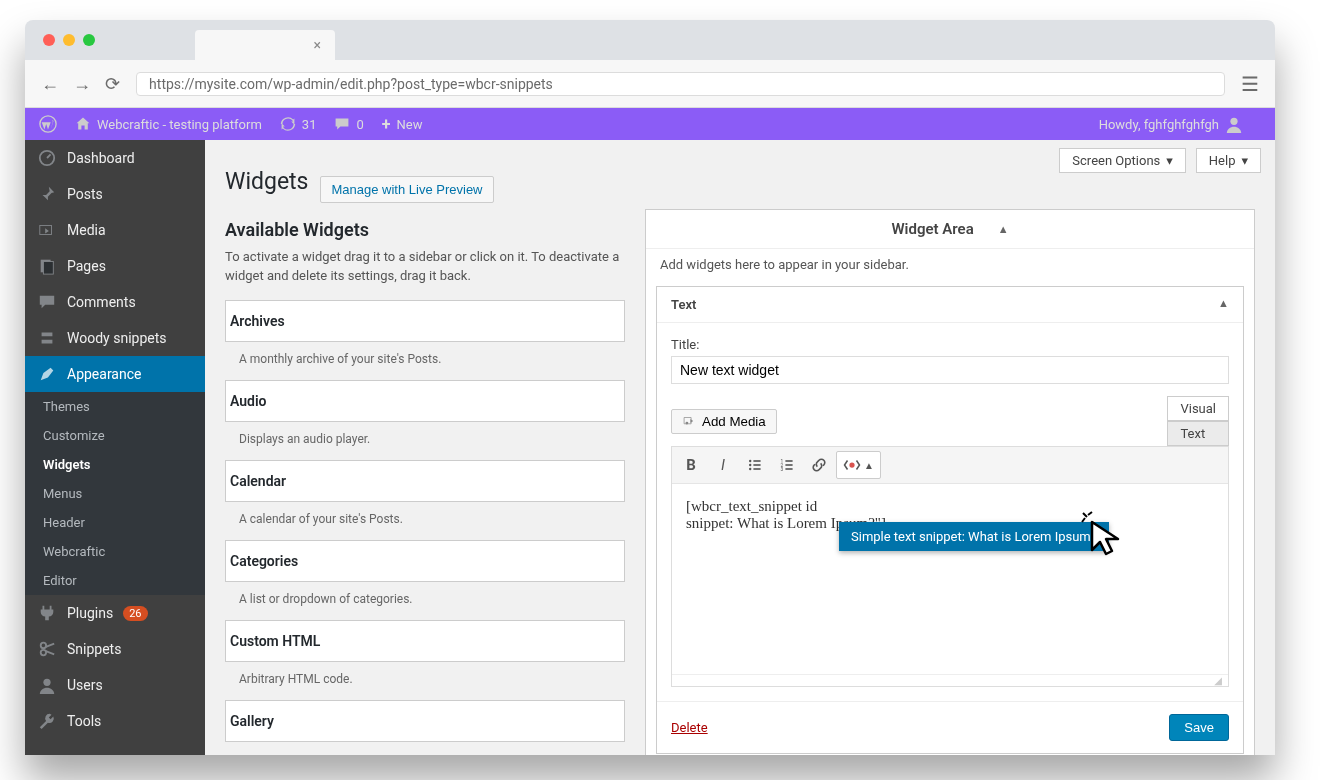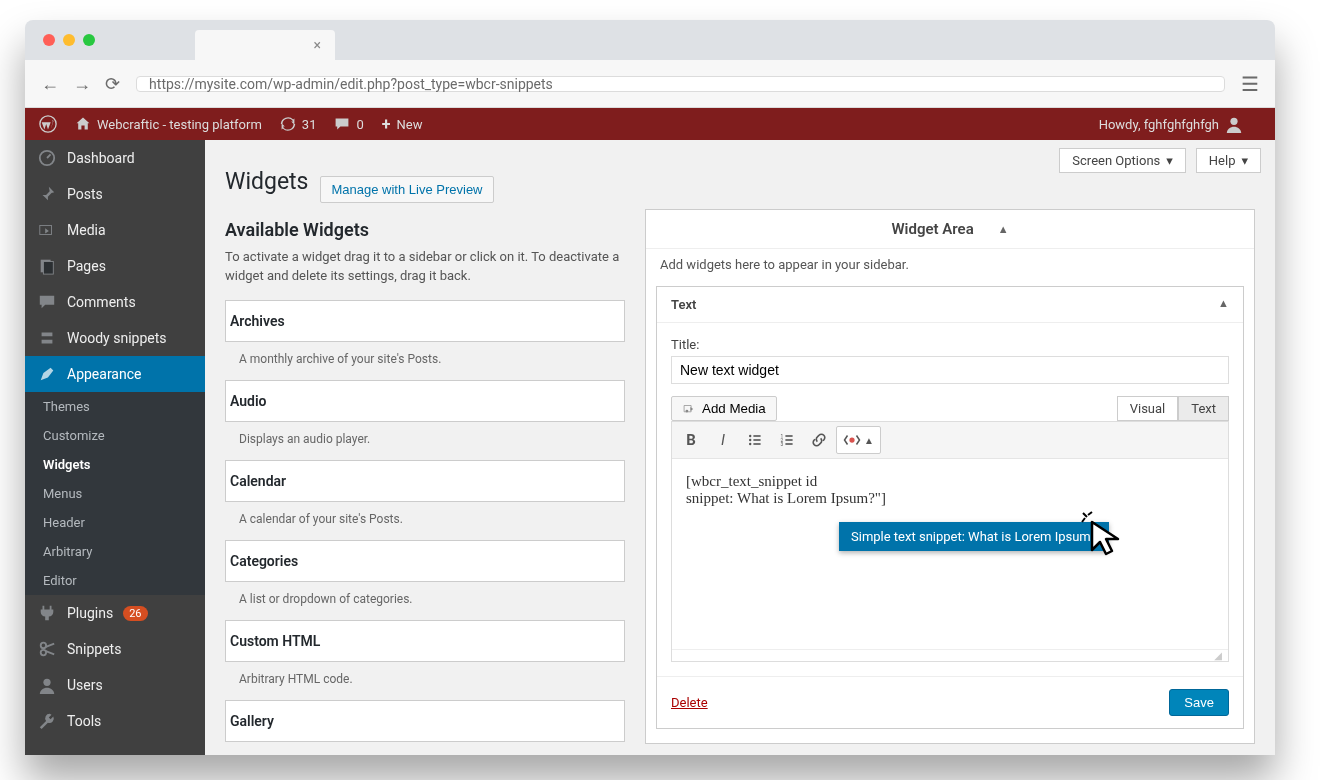--- a/index.html
+++ b/index.html
@@ -12,24 +12,24 @@
 .traffic { display: flex; gap: 8px; margin-right: 100px; }
 .traffic span { width: 12px; height: 12px; border-radius: 50%; display: block; }
 .traffic .r { background: #ff5f57; }
 .traffic .y { background: #febc2e; }
 .traffic .g { background: #28c840; }
 .tab { width: 140px; height: 30px; background: #f7f7f7; border-radius: 4px 4px 0 0; position: relative; display: flex; align-items: center; justify-content: flex-end; padding-right: 14px; color:#8a8a8a; margin-top:10px;}
 .tab .close { font-size: 14px; }
 
 .addrbar { height: 48px; background: #f7f7f7; display: flex; align-items: center; padding: 0 16px; gap: 16px; border-bottom: 1px solid #dcdcdc; }
 .navbtns { display: flex; gap: 14px; color: #6b6b6b; font-size: 18px; }
-.urlbox { flex: 1; background: #fff; border: 1px solid #dcdcdc; border-radius: 4px; height: 16px; display: flex; align-items: center; padding: 0 12px; color: #6b6b6b; font-size: 14px; }
+.urlbox { flex: 1; background: #fff; border: 1px solid #dcdcdc; border-radius: 4px; height: 24px; display: flex; align-items: center; padding: 0 12px; color: #6b6b6b; font-size: 14px; }
 .hamb { font-size: 20px; color: #6b6b6b; }
 
-.adminbar { height: 32px; background: #7f1d1d; color: #eee; display: flex; align-items: center; padding: 0 14px; font-size: 13px; }
+.adminbar { height: 32px; background: #8b5cf6; color: #eee; display: flex; align-items: center; padding: 0 14px; font-size: 13px; }
 .adminbar .item { display: flex; align-items: center; gap: 6px; margin-right: 18px; color: #ddd; }
 .adminbar .spacer { flex: 1; }
 
 .body { display: flex; height: calc(100% - 40px - 48px - 32px); }
 .sidebar { width: 180px; background: #404040; color: #eee; overflow: hidden; }
 .sidebar .menu { }
 .sidebar .mi { display: flex; align-items: center; gap: 10px; padding: 8px 12px; font-size: 14px; color: #eee; cursor: pointer; }
 .sidebar .mi.active { background: #0073aa; color: #fff; position: relative; }
 .sidebar .mi.active::after { content:""; position:absolute; right:-8px; top:50%; transform:translateY(-50%); border:8px solid transparent; border-left-color:#0073aa; display:none;}
 .sidebar .mi .icon { width: 20px; height: 20px; display: inline-flex; align-items: center; justify-content: center; opacity: .7; }
@@ -61,21 +61,21 @@
 .pbhead .toggle { color: #666; font-size: 11px; }
 .pbsub { color: #555; font-size: 13px; padding: 8px 14px 14px; }
 
 .widgetopen { border: 1px solid #ccc; background: #fff; }
 .wohead { display: flex; justify-content: space-between; padding: 10px 14px; font-weight: 600; border-bottom: 1px solid #eee; }
 .woinner { padding: 14px; }
 .fieldlbl { font-size: 13px; margin-bottom: 4px; }
 .txtinput { width: 100%; border: 1px solid #ddd; padding: 5px 8px; font-size: 14px; }
 .mediarow { display: flex; justify-content: space-between; align-items: center; margin: 12px 0 0; }
 .mediabtn { border: 1px solid #ccc; background: #f7f7f7; padding: 4px 10px; display: inline-flex; align-items: center; gap: 6px; border-radius: 2px; }
-.tabs { display: flex; }
+.tabs { display: flex; flex-direction: column; }
 .tabbtn { border: 1px solid #ccc; padding: 4px 12px; background: #fff; font-size: 13px; }
 .tabbtn.active { background: #ebebeb; }
 
 .editor { border: 1px solid #ddd; margin-top: 0; }
 .etoolbar { display: flex; gap: 2px; padding: 4px; border-bottom: 1px solid #e5e5e5; background: #f5f5f5; }
 .etb { width: 30px; height: 28px; display: inline-flex; align-items: center; justify-content: center; font-size: 15px; color: #555; border-radius: 2px; }
 .etb.snip { border: 1px solid #ccc; background: #fff; display: inline-flex; gap: 3px; padding: 0 6px; width: auto; }
 .earea { min-height: 190px; padding: 14px; font-family: Georgia, serif; font-size: 15px; color: #333; background: #fff; position: relative; }
 .resize { height: 12px; border-top: 1px solid #eee; display:flex; justify-content:flex-end; align-items:center; padding-right:6px; color:#ccc; font-size:10px; }
 
@@ -215,21 +215,21 @@
                 </svg>
               </span>
           <span>Appearance</span>
         </div>
         <div class="sub">
           <div class="si">Themes</div>
           <div class="si">Customize</div>
           <div class="si active">Widgets</div>
           <div class="si">Menus</div>
           <div class="si">Header</div>
-          <div class="si">Arbitrary</div>
+          <div class="si">Webcraftic</div>
           <div class="si">Editor</div>
         </div>
         <div class="mi">
           <span class="icon">
                 <svg width="18" height="18" viewBox="0 0 20 20" fill="#9ea3a8">
                   <path d="M7 2v4h6V2h2v4h2v3a5 5 0 0 1-5 5v4H8v-4a5 5 0 0 1-5-5V6h2V2z"></path>
                 </svg>
               </span>
           <span>Plugins</span>
           <span class="badge">26</span>

